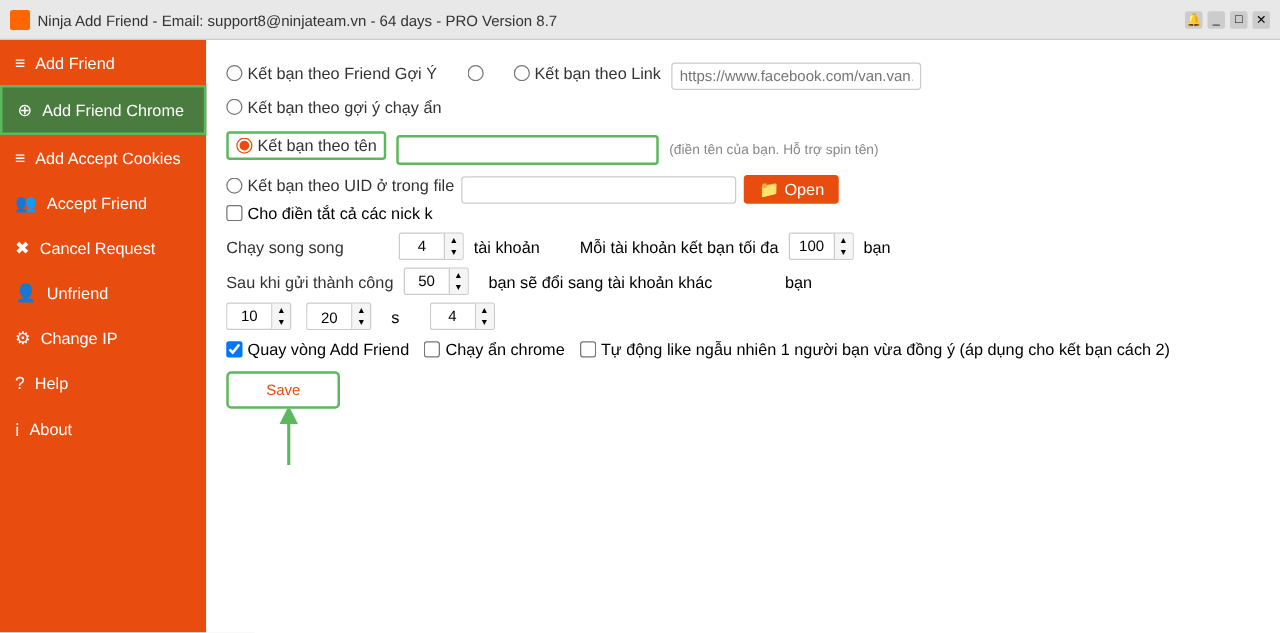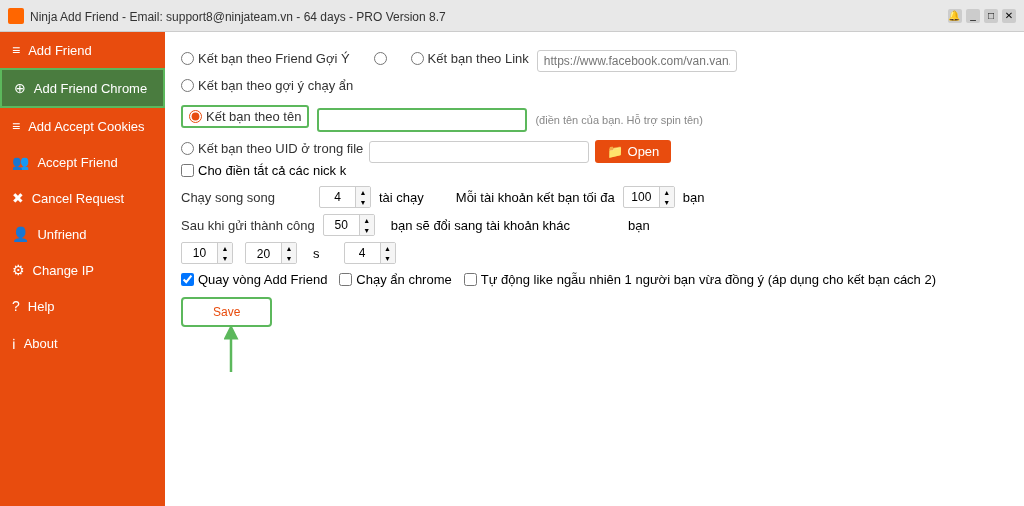--- a/index.html
+++ b/index.html
@@ -342,21 +342,21 @@
     
     <div class="settings-row">
       <span class="settings-label">Chạy song song</span>
       <div class="spinner-wrapper">
         <input type="text" class="spinner-input" value="4" style="">
         <div class="spinner-arrows">
           <button class="arrow-btn">▲</button>
           <button class="arrow-btn">▼</button>
         </div>
       </div>
-      <span>tài chạy</span>
+      <span>tài khoản</span>
       <span style="margin-left:24px;">Mỗi tài khoản kết bạn tối đa</span>
       <div class="spinner-wrapper">
         <input type="text" class="spinner-input" value="100" style="">
         <div class="spinner-arrows">
           <button class="arrow-btn">▲</button>
           <button class="arrow-btn">▼</button>
         </div>
       </div>
       <span>bạn</span>
     </div>

